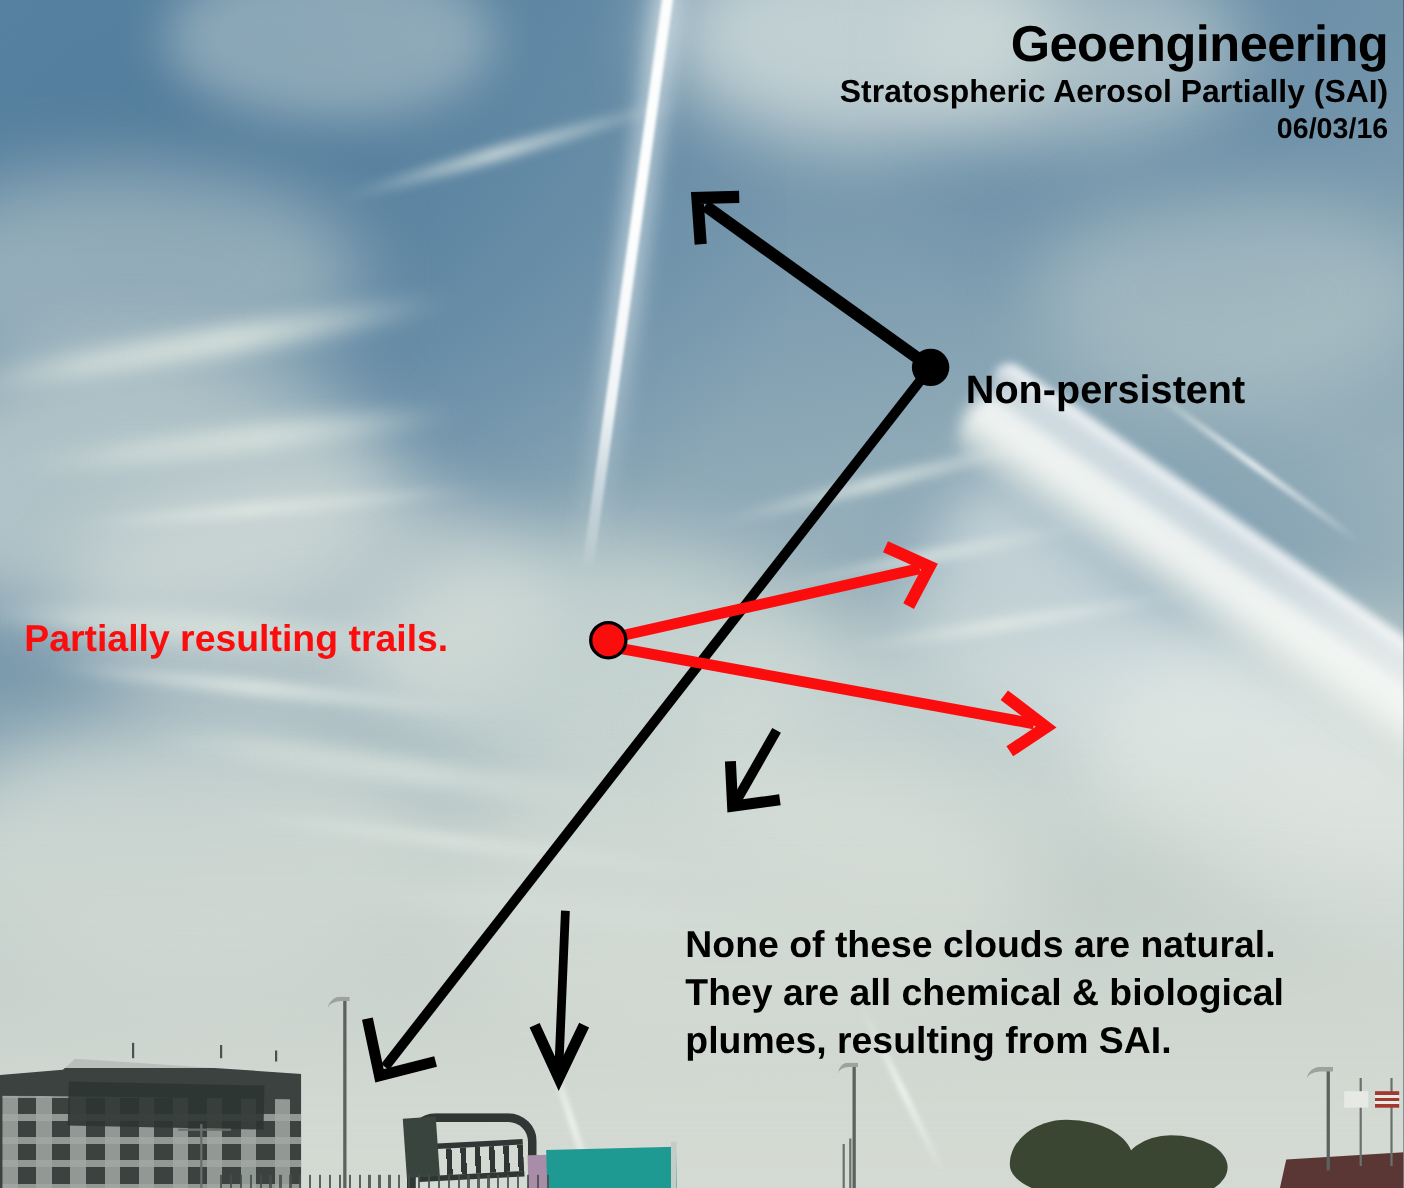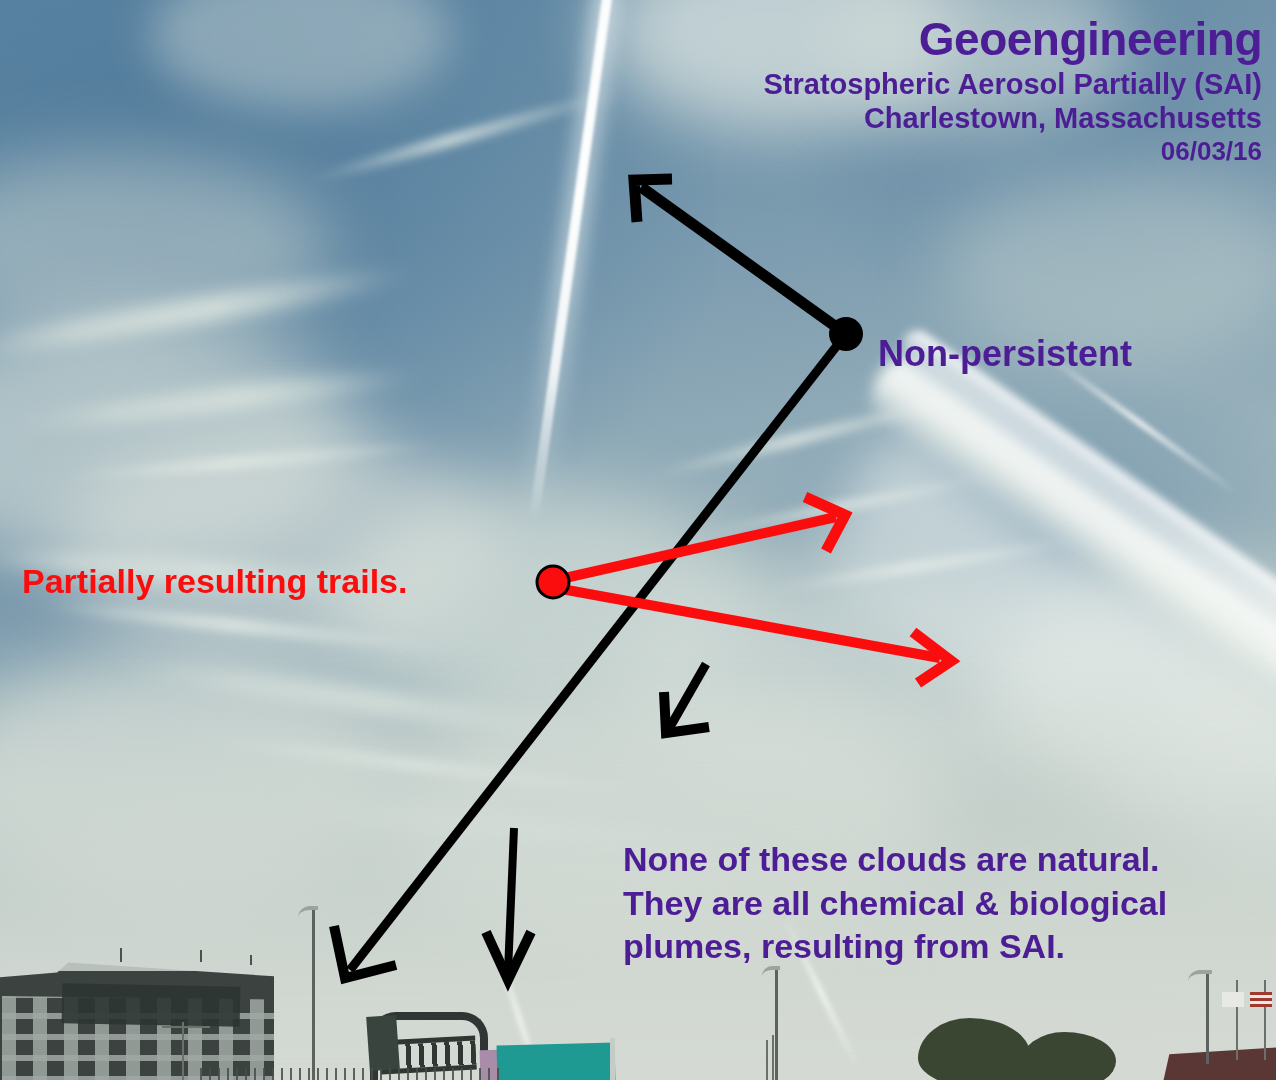--- a/index.html
+++ b/index.html
@@ -222,21 +222,21 @@
   }
   .fence {
     position:absolute; left:200px; top:1068px; width:300px; height:12px;
     background:repeating-linear-gradient(90deg, rgba(70,78,74,.85) 0 2px, rgba(0,0,0,0) 2px 9px);
   }
 
   
   svg.overlay { position:absolute; inset:0; width:1276px; height:1080px; }
 
   
-  .txt { position:absolute; color:#4c1d95; font-weight:bold; line-height:1.12; white-space:nowrap; }
+  .txt { position:absolute; color:#000000; font-weight:bold; line-height:1.12; white-space:nowrap; }
 
   #title-block { right:14px; top:16px; text-align:right; }
   #title-block .t1 { font-size:46px; letter-spacing:-.5px; line-height:1.0; }
   #title-block .t2 { font-size:29px; margin-top:6px; }
   #title-block .t3 { font-size:29px; margin-top:2px; }
   #title-block .t4 { font-size:26px; margin-top:2px; }
 
   #np-label { left:878px; top:295px; font-size:36px; line-height:1.24;margin-top:37px; }
 
   #pd-label { left:22px; top:562px; font-size:34px; color:#fc0d0d; }
@@ -371,21 +371,20 @@
       <line x1="556" y1="588" x2="940" y2="658" stroke="#fc0d0d" stroke-width="10" stroke-linecap="butt"></line>
       <polyline points="913,632 951,661 918,683" fill="none" stroke="#fc0d0d" stroke-width="11" stroke-linecap="butt" stroke-linejoin="miter"></polyline>
     </g>
 
     <circle cx="553" cy="582" r="16" fill="#fc0d0d" stroke="#000" stroke-width="3"></circle>
   </svg>
 
   <div class="txt" id="title-block">
     <div class="t1">Geoengineering</div>
     <div class="t2">Stratospheric Aerosol Partially (SAI)</div>
-    <div class="t3">Charlestown, Massachusetts</div>
     <div class="t4">06/03/16</div>
   </div>
 
   <div class="txt" id="np-label">
     <div>Non-persistent</div>
   </div>
 
   <div class="txt" id="pd-label">Partially resulting trails.</div>
 
   <div class="txt" id="bottom-label">

